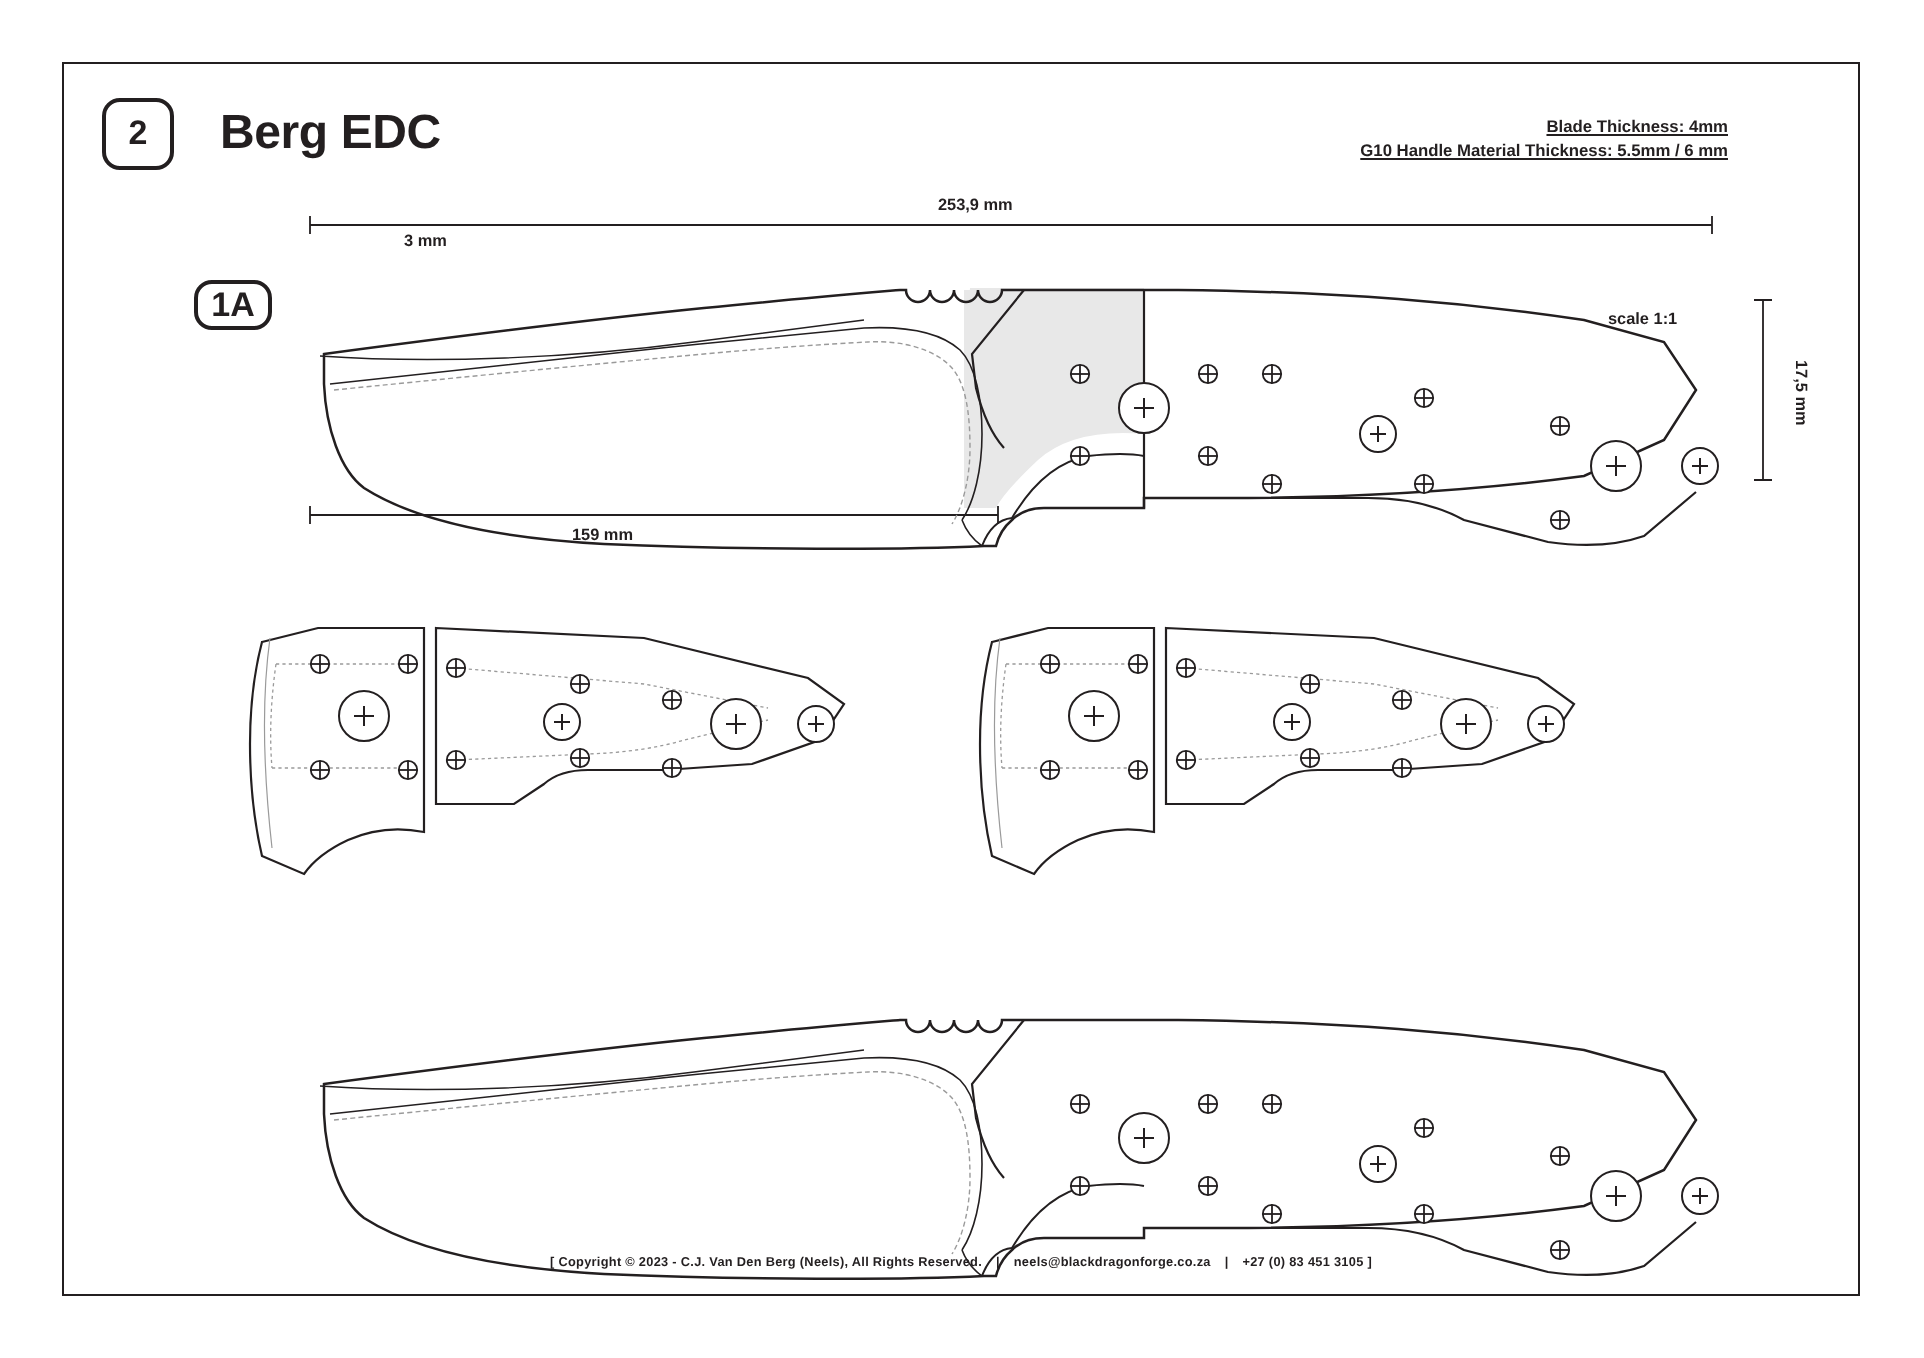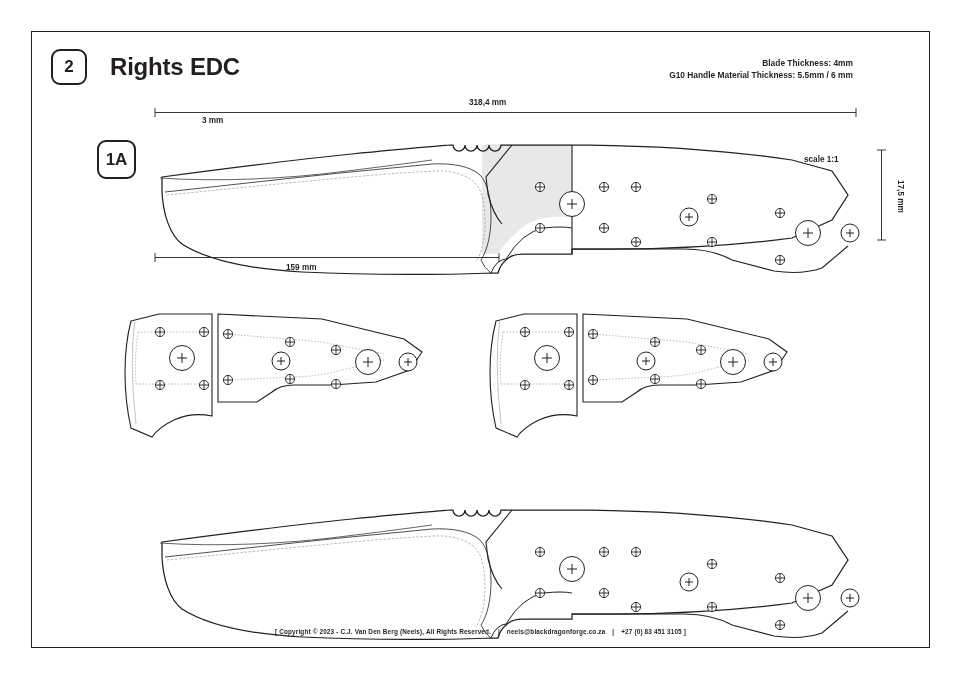--- a/index.html
+++ b/index.html
@@ -50,35 +50,36 @@
   #sheet-title {
     position: absolute;
     left: 78px;
     top: 21px;
     font-size: 24px;
     font-weight: bold;
     letter-spacing: -0.2px;
   }
   #specs {
     position: absolute;
-    right: 76px;
+    right: 65px;
     top: 25px;
     text-align: right;
     font-size: 8.4px;
     font-weight: bold;
     line-height: 12px;
     color: #231f20;
+    text-decoration: underline;
   }
   
   #part-badge {
     position: absolute;
     left: 65px;
     top: 108px;
     width: 39px;
-    height: 39px;
+    height: 25px;
     border: 2.6px solid #231f20;
     border-radius: 9px;
     box-sizing: border-box;
     display: flex;
     align-items: center;
     justify-content: center;
     font-size: 17px;
     font-weight: bold;
   }
   
@@ -133,30 +134,30 @@
   }
   #footer .sep { padding: 0 5px; }
 </style>
 </head>
 <body>
 
 <div id="sheet">
 
   <div id="header">
     <div id="page-badge">2</div>
-    <div id="sheet-title">Rights EDC</div>
+    <div id="sheet-title">Berg EDC</div>
     <div id="specs">
       <div>Blade Thickness: 4mm</div>
       <div>G10 Handle Material Thickness: 5.5mm / 6 mm</div>
     </div>
   </div>
 
   <div id="part-badge">1A</div>
 
-  <div class="dim-label" id="dim-total">318,4 mm</div>
+  <div class="dim-label" id="dim-total">253,9 mm</div>
   <div class="dim-label" id="dim-spine">3 mm</div>
   <div class="dim-label" id="dim-blade">159 mm</div>
   <div class="dim-label" id="dim-scale">scale 1:1</div>
   <div class="dim-label" id="dim-height">17,5 mm</div>
 
   <svg id="drawings" viewBox="0 0 899 617" width="899" height="617" xmlns="http://www.w3.org/2000/svg">
     <defs>
 
       <g id="pinhole">
         <circle r="4.6" fill="#ffffff" stroke="#231f20" stroke-width="0.9"></circle>

